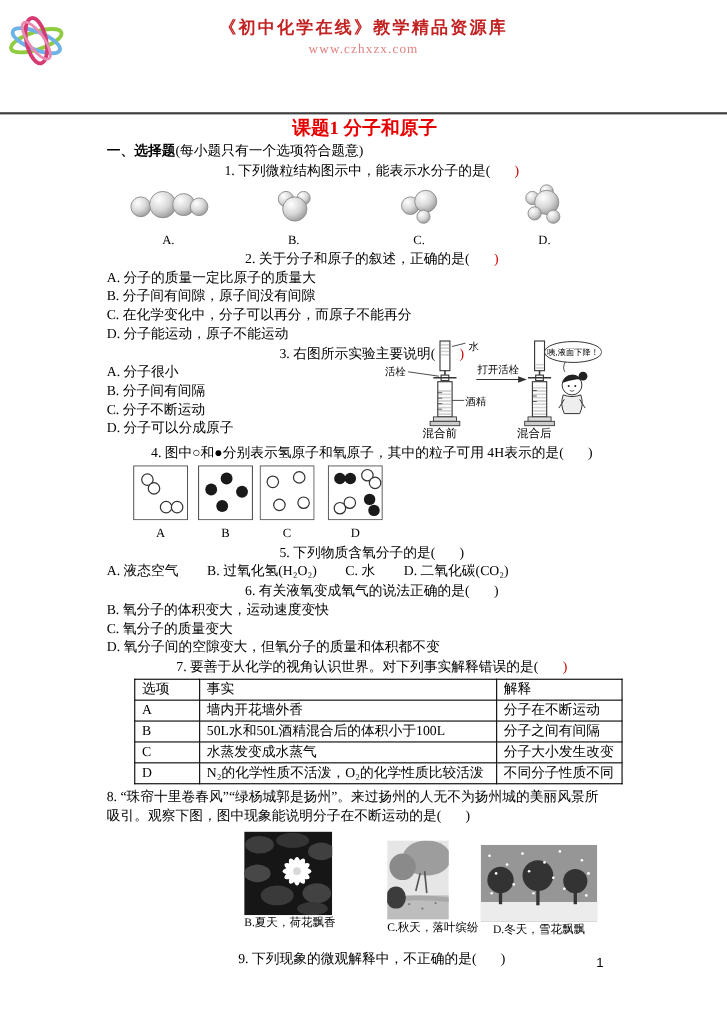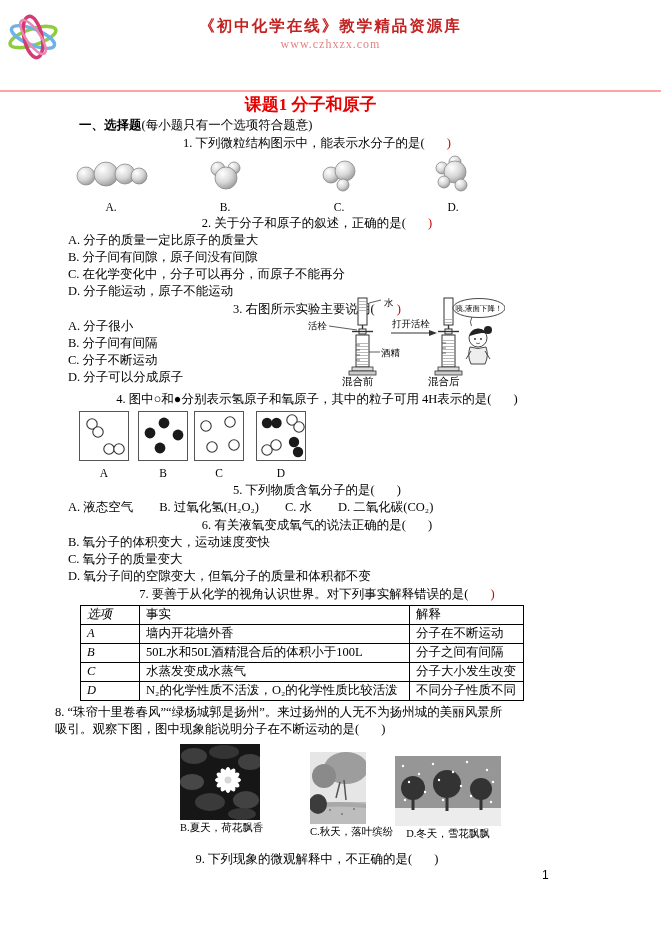--- a/index.html
+++ b/index.html
@@ -2,34 +2,34 @@
 <html><head>
 <meta charset="utf-8">
 <style>
   * { box-sizing: border-box; margin: 0; padding: 0; }
   html,body { background:#fff; }
   body {
     width: 661px; height: 936px; margin: 0 auto; position: relative;
     font-family: "Liberation Serif", "DejaVu Serif", serif;
     font-size: 12.5px; line-height: 17px; color: #000; overflow: hidden;
   }
-  .content { padding: 0 95px 0 55px; }
-
-  
-  .hdr { position: relative; height: 92px; border-bottom: 2px solid #fca5a5; }
+  .content { padding: 0 95px 0 97px; }
+
+  
+  .hdr { position: relative; height: 104px; border-bottom: 2px solid #404040; }
   .hdr-center { text-align: center; padding-top: 17px; }
   .site-title { font-size: 15.5px; font-weight: bold; color: #c32222; letter-spacing: 2px; }
   .site-url { font-size: 12px; color: #e28484; margin-top: 2px; letter-spacing: 1px; }
   .logo { position: absolute; left: 2px; top: 10px; }
 
   .doc-title { text-align: center; color: #e60000; font-weight: bold; font-size: 17px; margin-top: 2px; line-height: 21px; }
-  .section { margin-top: 2px; margin-left: 24px; }
+  .section { margin-top: 2px; }
   .bold { font-weight: bold; }
   .q { margin-left: 13px; margin-top: 1px; text-align: center; }
-  .opt { margin-left: 13px; }
+  .opt { }
   .gap { display: inline-block; width: 22px; }
   .red { color: #cc0000; }
 
   
   .fig1 { position: relative; height: 60px; margin-top: 2px; }
   .fig1-item { position: absolute; top: 0; width: 84px; text-align: center; }
   .fig1-label { font-size: 11.5px; line-height: 13px; }
 
   
   .q3wrap { position: relative; margin-bottom: 5px; }
@@ -40,21 +40,21 @@
   .fig4-item { position: absolute; top: 0; width: 50px; text-align: center; }
   .fig4-label { font-size: 11.5px; line-height: 14px; }
 
   
   .opt-inline span.o { margin-right: 26px; }
   .opt-inline span.o:last-child { margin-right: 0; }
 
   
   table.facts { border-collapse: collapse; margin: 2px 0 3px 25px; }
   table.facts td { border: 1px solid #000; font-size: 12.5px; line-height: 15px; padding: 1px 6px 2px 6px; }
-  table.facts td.c1 { width: 59px; font-style: italic; }
+  table.facts td.c1 { width: 59px; }
   table.facts td.c2 { width: 270px; }
   table.facts td.c3 { width: 114px; }
 
   
   .q8line1 { margin-top: 3px; }
   .q8line2 { margin-left: 0; }
   .photos { position: relative; height: 93px; margin-top: 6px; }
   .photo-item { position: absolute; text-align: center; }
   .photo-cap { font-size: 10.5px; line-height: 13px; margin-top: 1px; white-space: nowrap; }
   .pframe { display: block; }

